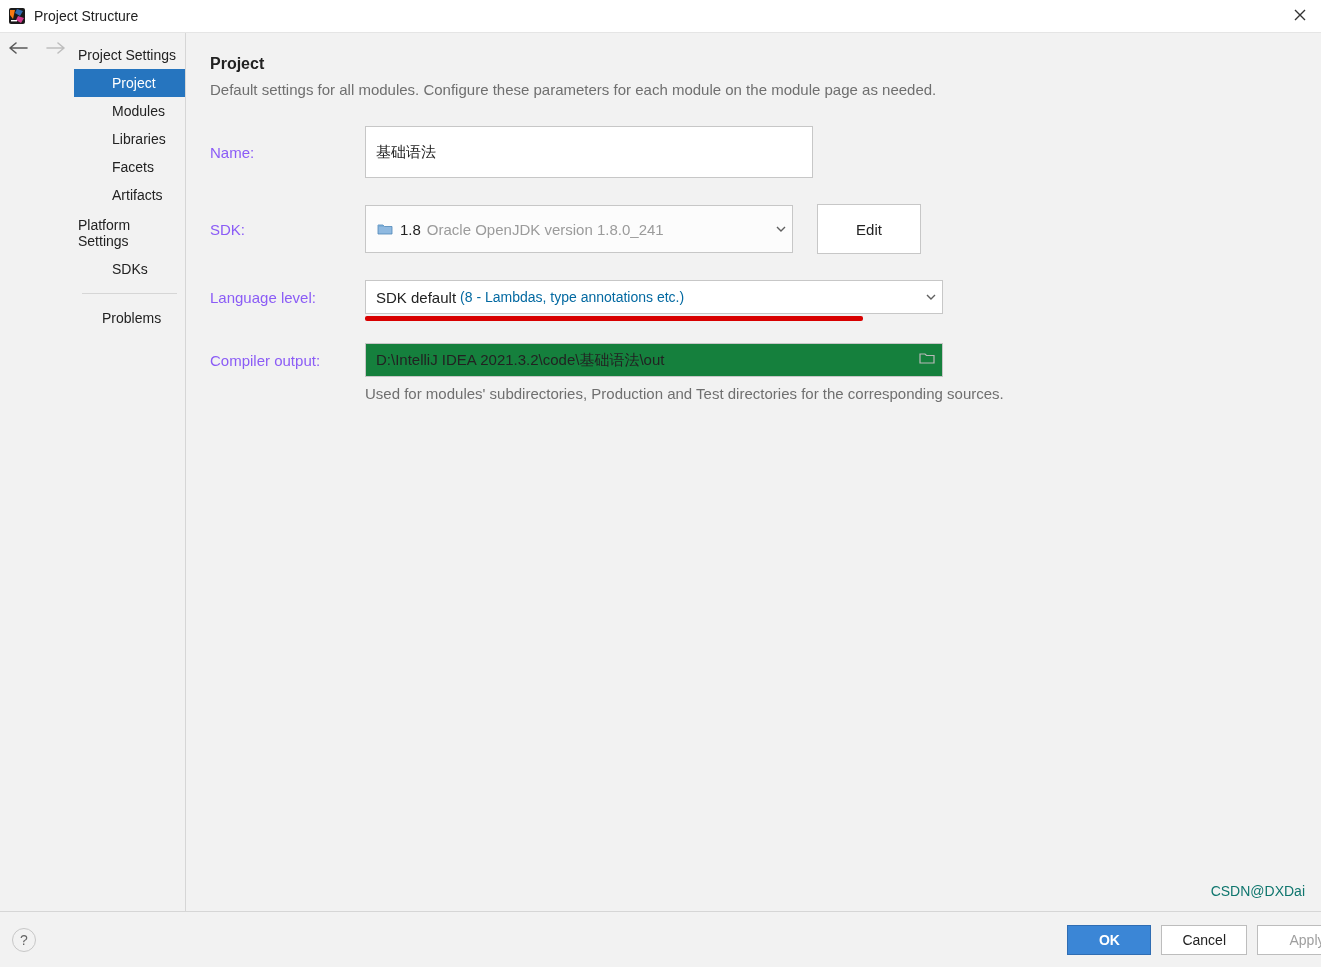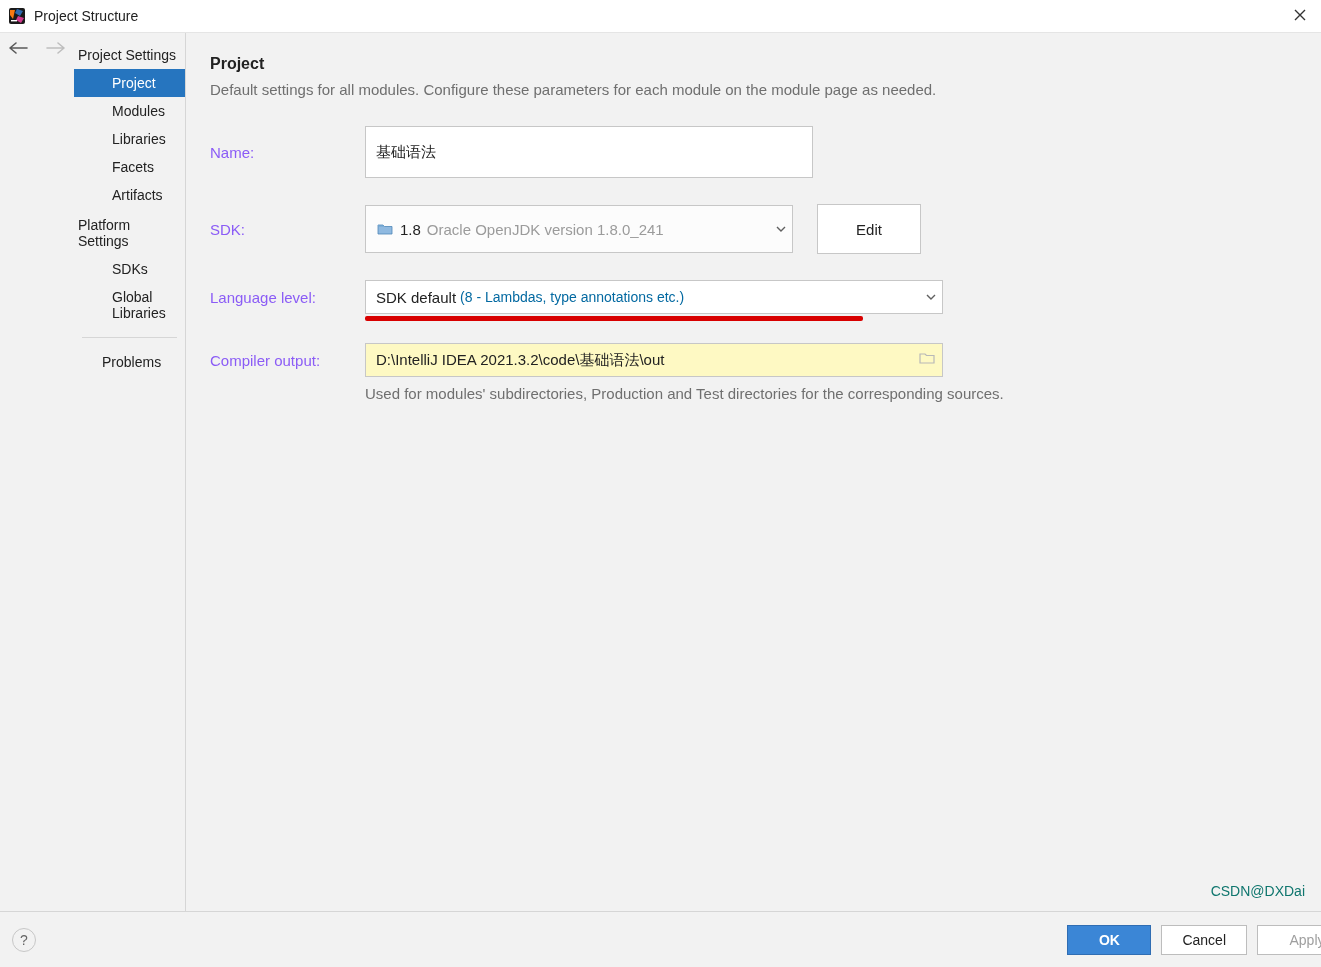--- a/index.html
+++ b/index.html
@@ -46,21 +46,21 @@
 
   .edit-btn { width: 104px; height: 50px; border: 1px solid #c7c7c7; background: #fff; font-size: 15px; color: #222; cursor: pointer; }
 
   .lang-select { width: 578px; height: 34px; border: 1px solid #c7c7c7; background: #fff; display: flex; align-items: center; padding: 0 6px 0 10px; cursor: pointer; }
   .lang-select .v1 { font-size: 15px; color: #222; margin-right: 4px; }
   .lang-select .v2 { font-size: 14px; color: #0369a1; }
   .lang-select .caret { margin-left: auto; }
 
   .red-underline { height: 5px; background: #d80000; width: 498px; margin-left: 155px; margin-top: -24px; margin-bottom: 22px; border-radius: 2px; }
 
-  .path-field { width: 578px; height: 34px; border: 1px solid #c7c7c7; background: #fef9c3; display: flex; align-items: center; padding: 0 6px 0 10px; }
+  .path-field { width: 578px; height: 34px; border: 1px solid #c7c7c7; background: #15803d; display: flex; align-items: center; padding: 0 6px 0 10px; }
   .path-field .path-text { font-size: 15px; color: #222; flex: 1; }
   .path-field .browse-icon { color: #b5b5b5; }
 
   .hint { font-size: 15px; color: #6f6f6f; margin-left: 155px; margin-top: -18px; }
 
   .watermark { position: absolute; right: 16px; bottom: 12px; font-size: 14px; color: #0f766e; pointer-events: none; }
 
   
   .footer { height: 56px; border-top: 1px solid #d6d6d6; background: #f2f2f2; display: flex; align-items: center; padding: 0 12px; }
   .help-btn { width: 24px; height: 24px; border: 1px solid #c7c7c7; border-radius: 50%; display: flex; align-items: center; justify-content: center; font-size: 14px; color: #666; cursor: pointer; }
@@ -113,21 +113,20 @@
       <div class="side-list">
         <div class="side-header">Project Settings</div>
         <div class="side-item selected">Project</div>
         <div class="side-item">Modules</div>
         <div class="side-item">Libraries</div>
         <div class="side-item">Facets</div>
         <div class="side-item">Artifacts</div>
 
         <div class="side-header">Platform Settings</div>
         <div class="side-item">SDKs</div>
-        <div class="side-item">Global Libraries</div>
 
         <div class="side-divider"></div>
         <div class="side-item" style="padding-left:28px">Problems</div>
       </div>
     </div>
 
     <div class="right-pane">
       <div class="section-title">Project</div>
       <div class="section-sub">Default settings for all modules. Configure these parameters for each module on the module page as needed.</div>
 

